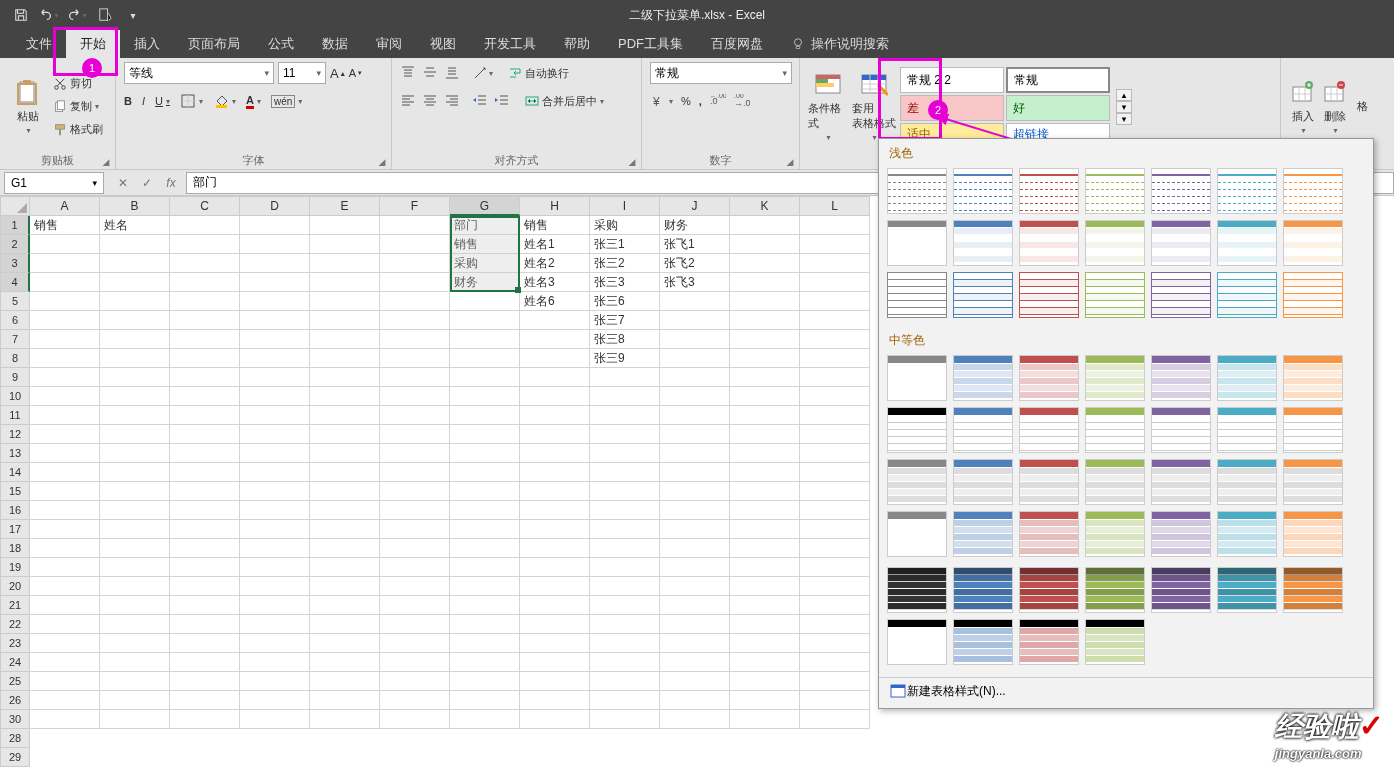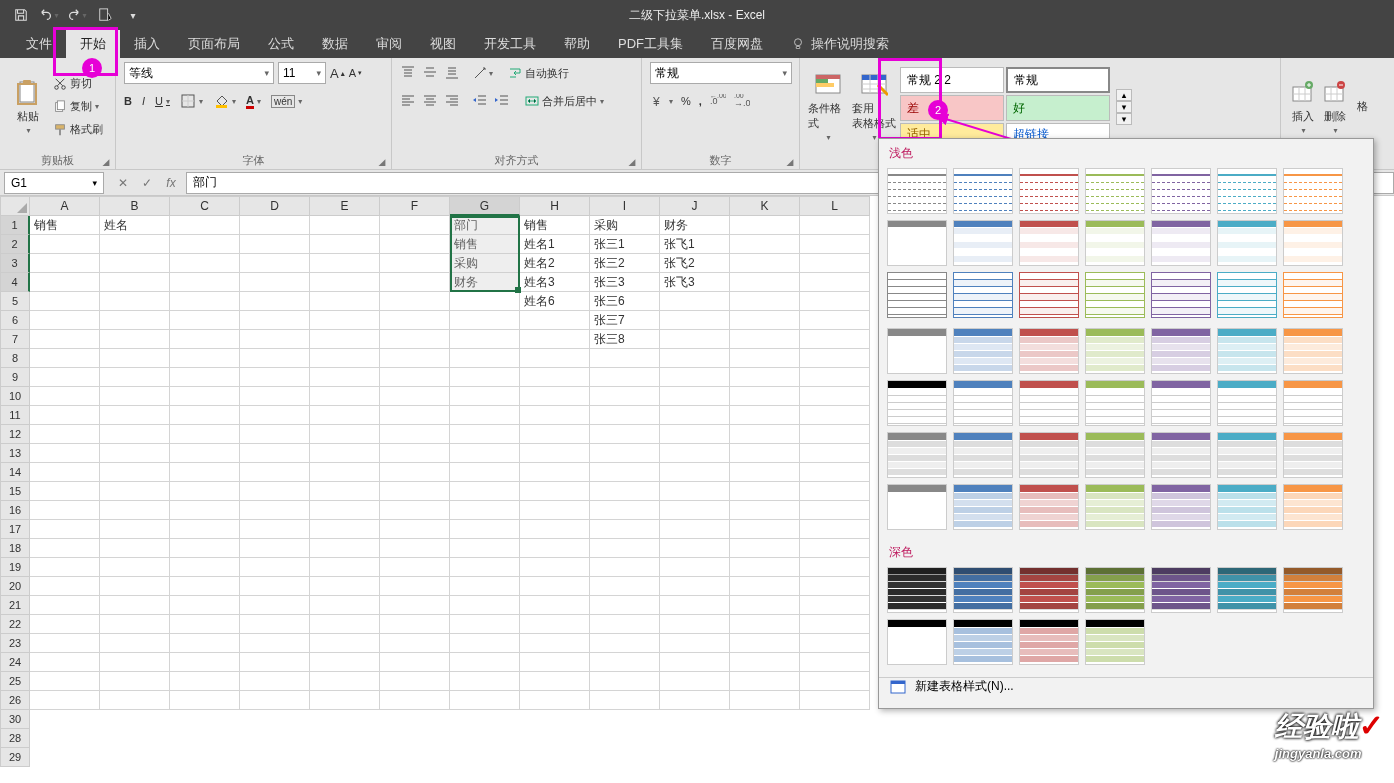--- a/index.html
+++ b/index.html
@@ -59,25 +59,25 @@
 .row-h { height:19px; background:#e6e6e6; border:1px solid #ccc; border-top:none; font-size:11px; display:flex; align-items:center; justify-content:center; color:#333; }
 .row-h.sel { background:#d4d4d4; border-right:2px solid #217346; }
 .cells { position:absolute; left:30px; top:20px; }
 .cell-row { display:flex; }
 .cell { width:70px; height:19px; border-right:1px solid #d4d4d4; border-bottom:1px solid #d4d4d4; font-size:12px; padding:0 4px; display:flex; align-items:center; color:#333; background:#fff; overflow:hidden; white-space:nowrap; }
 .selection { position:absolute; border:2px solid #217346; pointer-events:none; background:rgba(200,200,200,0.3); }
 .sel-handle { position:absolute; width:6px; height:6px; background:#217346; right:-3px; bottom:-3px; }
 
 
 .tbl-dropdown { position:absolute; left:878px; top:138px; width:496px; background:#f2f2f2; border:1px solid #999; box-shadow:2px 2px 6px rgba(0,0,0,0.3); z-index:100; padding-bottom:4px; }
-.tbl-section-label { font-size:12px; color:#be185d; padding:6px 10px 4px 10px; }
+.tbl-section-label { font-size:12px; color:#a16207; padding:6px 10px 4px 10px; }
 .tbl-grid { display:flex; flex-wrap:wrap; gap:6px; padding:2px 8px 8px 8px; }
 .tbl-thumb { width:60px; height:46px; border:1px solid #ccc; background:#fff; position:relative; overflow:hidden; }
 .th-row { height:7px; border-bottom:1px solid #fff; }
-.tbl-menu-item { height:26px; display:flex; font-size:12px; padding:0 10px; gap:8px; }
+.tbl-menu-item { height:26px; display:flex; align-items:center; font-size:12px; padding:0 10px; gap:0; }
 .tbl-menu-item .ic { width:18px; height:18px; }
 
 
 .watermark { position:absolute; right:10px; bottom:22px; z-index:200; }
 .watermark .zh { font-size:28px; font-weight:bold; font-style:italic; color:#fff; text-shadow:0 0 3px #000,0 0 3px #000; display:inline; }
 .watermark .chk { color:#d00; font-size:30px; font-weight:bold; }
 .watermark .url { font-size:13px; font-weight:bold; font-style:italic; color:#fff; text-shadow:0 0 2px #000,0 0 2px #000; }
 
 
 .arrow-line { position:absolute; z-index:70; pointer-events:none; }
@@ -621,20 +621,34 @@
       </div>
       <div class="cell-row">
         <div class="cell"></div>
         <div class="cell"></div>
         <div class="cell"></div>
         <div class="cell"></div>
         <div class="cell"></div>
         <div class="cell"></div>
         <div class="cell"></div>
         <div class="cell"></div>
+        <div class="cell">张三9</div>
+        <div class="cell"></div>
+        <div class="cell"></div>
+        <div class="cell"></div>
+      </div>
+      <div class="cell-row">
+        <div class="cell"></div>
+        <div class="cell"></div>
+        <div class="cell"></div>
+        <div class="cell"></div>
+        <div class="cell"></div>
+        <div class="cell"></div>
+        <div class="cell"></div>
+        <div class="cell"></div>
         <div class="cell"></div>
         <div class="cell"></div>
         <div class="cell"></div>
         <div class="cell"></div>
       </div>
       <div class="cell-row">
         <div class="cell"></div>
         <div class="cell"></div>
         <div class="cell"></div>
         <div class="cell"></div>
@@ -1056,20 +1070,21 @@
       </div>
       <div class="tbl-thumb" style="border: 1px solid rgb(247, 150, 70);">
         <div class="th-row" style="border-bottom:1px solid #f79646"></div>
         <div class="th-row" style="border-bottom:1px solid #f79646;background:#f7964618"></div>
         <div class="th-row" style="border-bottom:1px solid #f79646;background:#fff"></div>
         <div class="th-row" style="border-bottom:1px solid #f79646;background:#f7964618"></div>
         <div class="th-row" style="border-bottom:1px solid #f79646;background:#fff"></div>
         <div class="th-row" style="border-bottom:1px solid #f79646;background:#f7964618"></div>
       </div>
     </div>
+  <div class="tbl-section-label">中等色</div>
   <div class="tbl-grid" id="gal-med">
       <div class="tbl-thumb">
         <div class="th-row" style="background:#888;height:8px"></div>
         <div class="th-row" style="background:#88850"></div>
         <div class="th-row" style="background:#88830"></div>
         <div class="th-row" style="background:#88850"></div>
         <div class="th-row" style="background:#88830"></div>
         <div class="th-row" style="background:#88850"></div>
       </div>
       <div class="tbl-thumb">
@@ -1282,21 +1297,20 @@
       </div>
       <div class="tbl-thumb">
         <div class="th-row" style="background:#f79646;height:8px"></div>
         <div class="th-row" style="background:#f7964660;border-bottom:1px solid #fff"></div>
         <div class="th-row" style="background:#f7964640;border-bottom:1px solid #fff"></div>
         <div class="th-row" style="background:#f7964660;border-bottom:1px solid #fff"></div>
         <div class="th-row" style="background:#f7964640;border-bottom:1px solid #fff"></div>
         <div class="th-row" style="background:#f7964660;border-bottom:1px solid #fff"></div>
       </div>
     </div>
-  <div class="tbl-section-label">深色</div>
   <div class="tbl-grid" id="gal-dark">
       <div class="tbl-thumb">
         <div class="th-row" style="background:#333;filter:brightness(0.6)"></div>
         <div class="th-row" style="background:#333;filter:brightness(0.85)"></div>
         <div class="th-row" style="background:#333;filter:brightness(1)"></div>
         <div class="th-row" style="background:#333;filter:brightness(0.85)"></div>
         <div class="th-row" style="background:#333;filter:brightness(1)"></div>
         <div class="th-row" style="background:#333;filter:brightness(0.85)"></div>
       </div>
       <div class="tbl-thumb">

